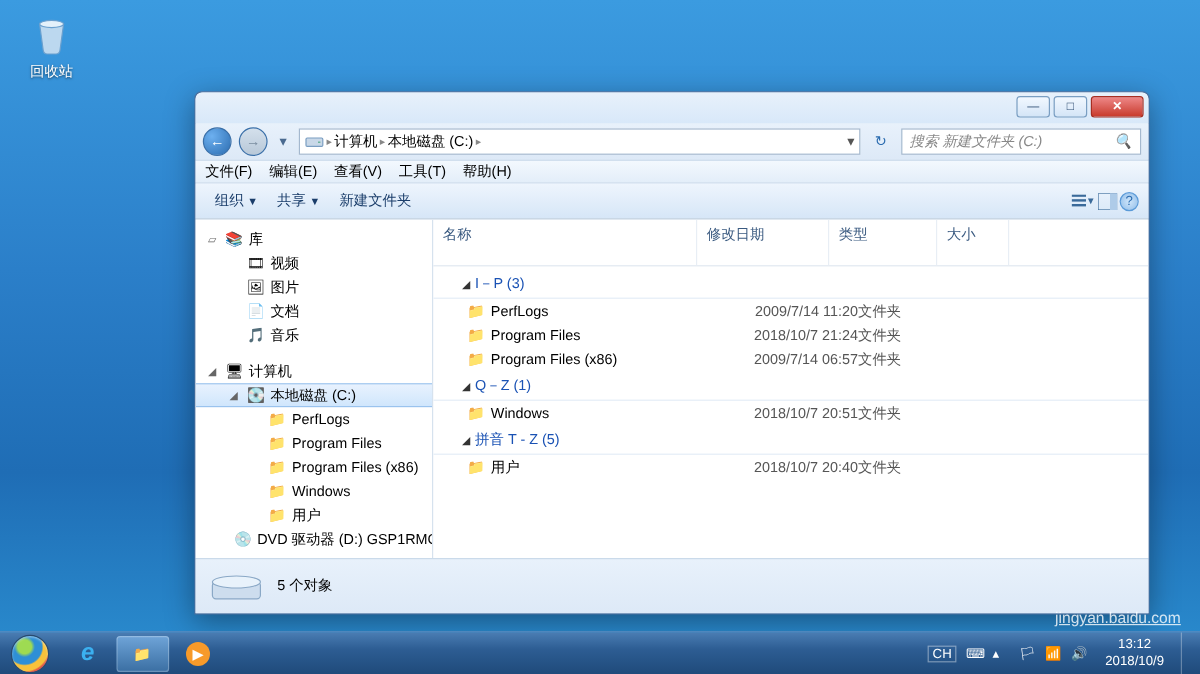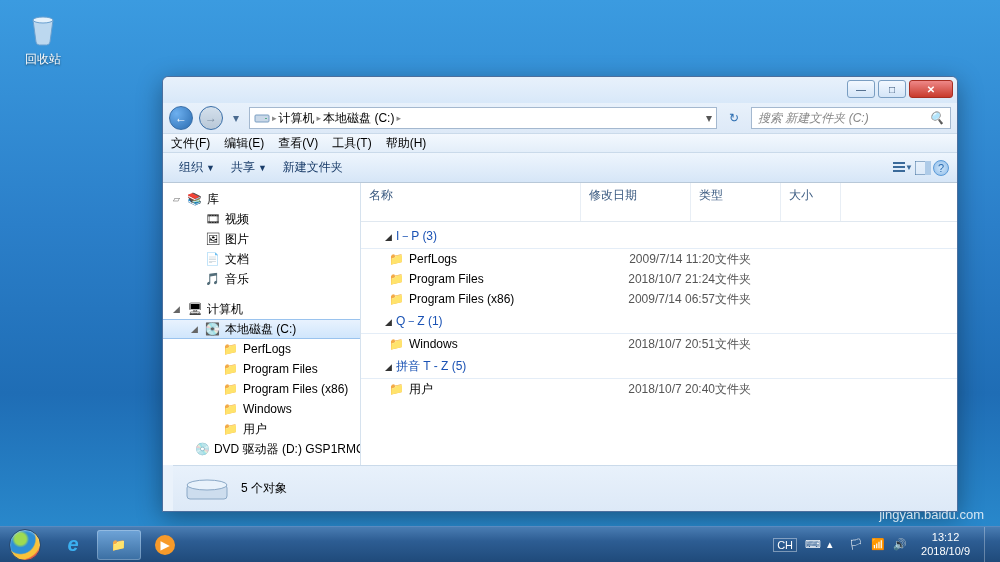--- a/index.html
+++ b/index.html
@@ -51,37 +51,37 @@
 .list .cols .c-type { width:90px; }
 .list .cols .c-size { width:60px; }
 .list .listbody { flex:1; overflow:auto; padding:2px 0; }
 .group-hdr { padding:4px 8px 3px 24px; color:#1a52b4; border-bottom:1px solid #e4edf7; display:flex; align-items:center; gap:4px; }
 .group-hdr .tri { font-size:9px; color:#333; }
 .row { display:flex; align-items:center; height:20px; padding-left:28px; color:#000; }
 .row .c-name { width:216px; display:flex; align-items:center; gap:4px; }
 .row .c-date { width:110px; color:#555;text-align:right; }
 .row .c-type { width:90px; color:#555; }
 
-.status { height:46px; background:linear-gradient(#e8f1fb,#dde9f7); border-top:1px solid #cadaea; display:flex; align-items:center; padding:0 10px; gap:10px;margin-left:10px; }
+.status { height:46px; background:linear-gradient(#e8f1fb,#dde9f7); border-top:1px solid #cadaea; display:flex; align-items:center; padding:0 10px; gap:10px; }
 .status .thumb { width:48px; height:36px; }
 
 
 .taskbar { position:absolute; left:0; right:0; bottom:0; height:36px; background:linear-gradient(#4a7db3 0%,#2d5d93 40%,#1f4a7a 100%); border-top:1px solid #5a8abf; display:flex; align-items:center; }
 .startbtn { width:50px; height:36px; display:flex; align-items:center; justify-content:center; }
 .orb { width:32px; height:32px; border-radius:50%; background:radial-gradient(circle at 35% 30%,#9edb52 0 20%,#2e8fd6 30% 50%,#f8c23a 55% 70%,#e05545 75% 100%); border:1px solid #2a4a6e; box-shadow:inset 0 1px 2px rgba(255,255,255,.5); }
 .tb-item { width:44px; height:30px; margin:0 1px; border-radius:3px; display:flex; align-items:center; justify-content:center; }
 .tb-item.active { background:linear-gradient(#6fa4d8,#3a6ea2); box-shadow:inset 0 0 0 1px rgba(255,255,255,.25); }
 .tray { margin-left:auto; display:flex; align-items:center; height:100%; padding:0 6px; gap:8px; color:#fff; font-size:11px; }
 .tray .trayicon { width:14px; height:14px; display:inline-block; }
 .clock { text-align:center; line-height:1.2; padding:0 6px; }
 
 
 .watermark { position:absolute; right:16px; bottom:40px; color:rgba(255,255,255,.8); text-align:right; }
 .watermark .brand { font-size:26px; font-weight:bold; letter-spacing:1px; }
-.watermark .sub { font-size:13px; }
+.watermark .sub { font-size:13px;text-decoration:underline; }
 
 svg { display:block; }
 </style>
 </head>
 <body>
 
 <div class="desktop-icon">
   <div class="bin">
     <svg viewBox="0 0 40 40">
         <path d="M10 12h20l-3 22q-.4 3-3.4 3H16.4q-3 0-3.4-3z" fill="#bcd8ef" stroke="#6aa0cf"></path>

